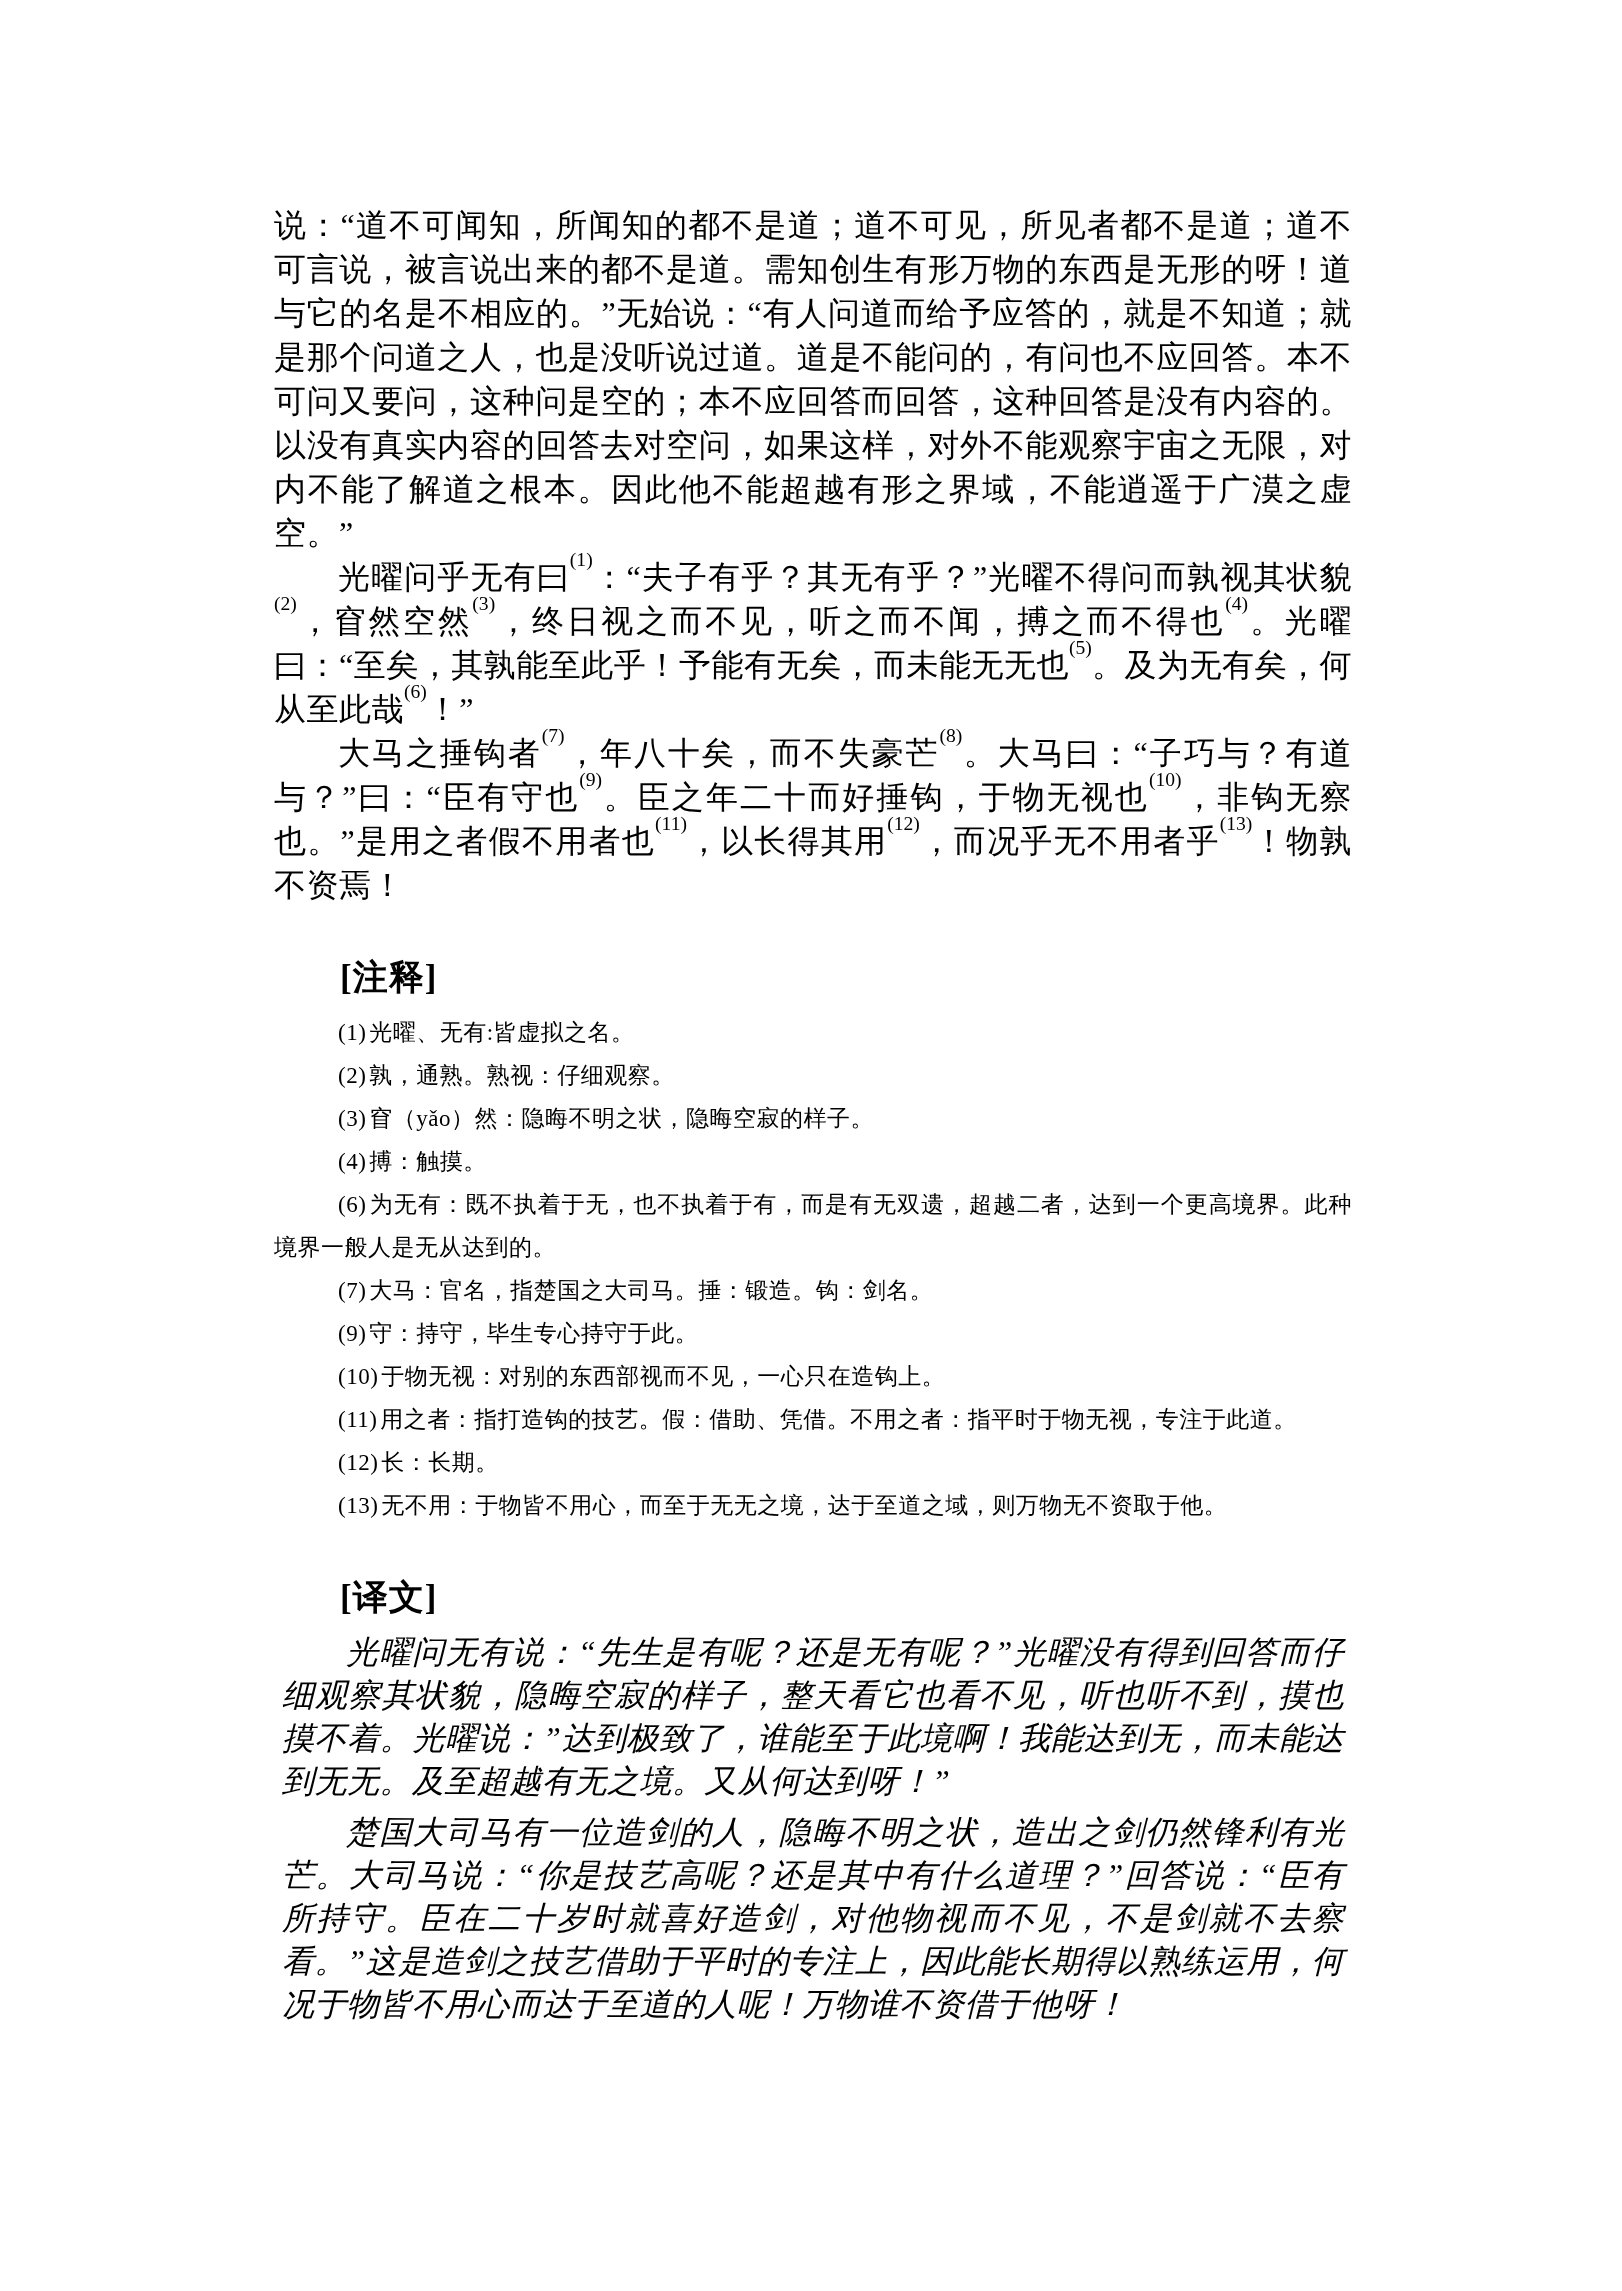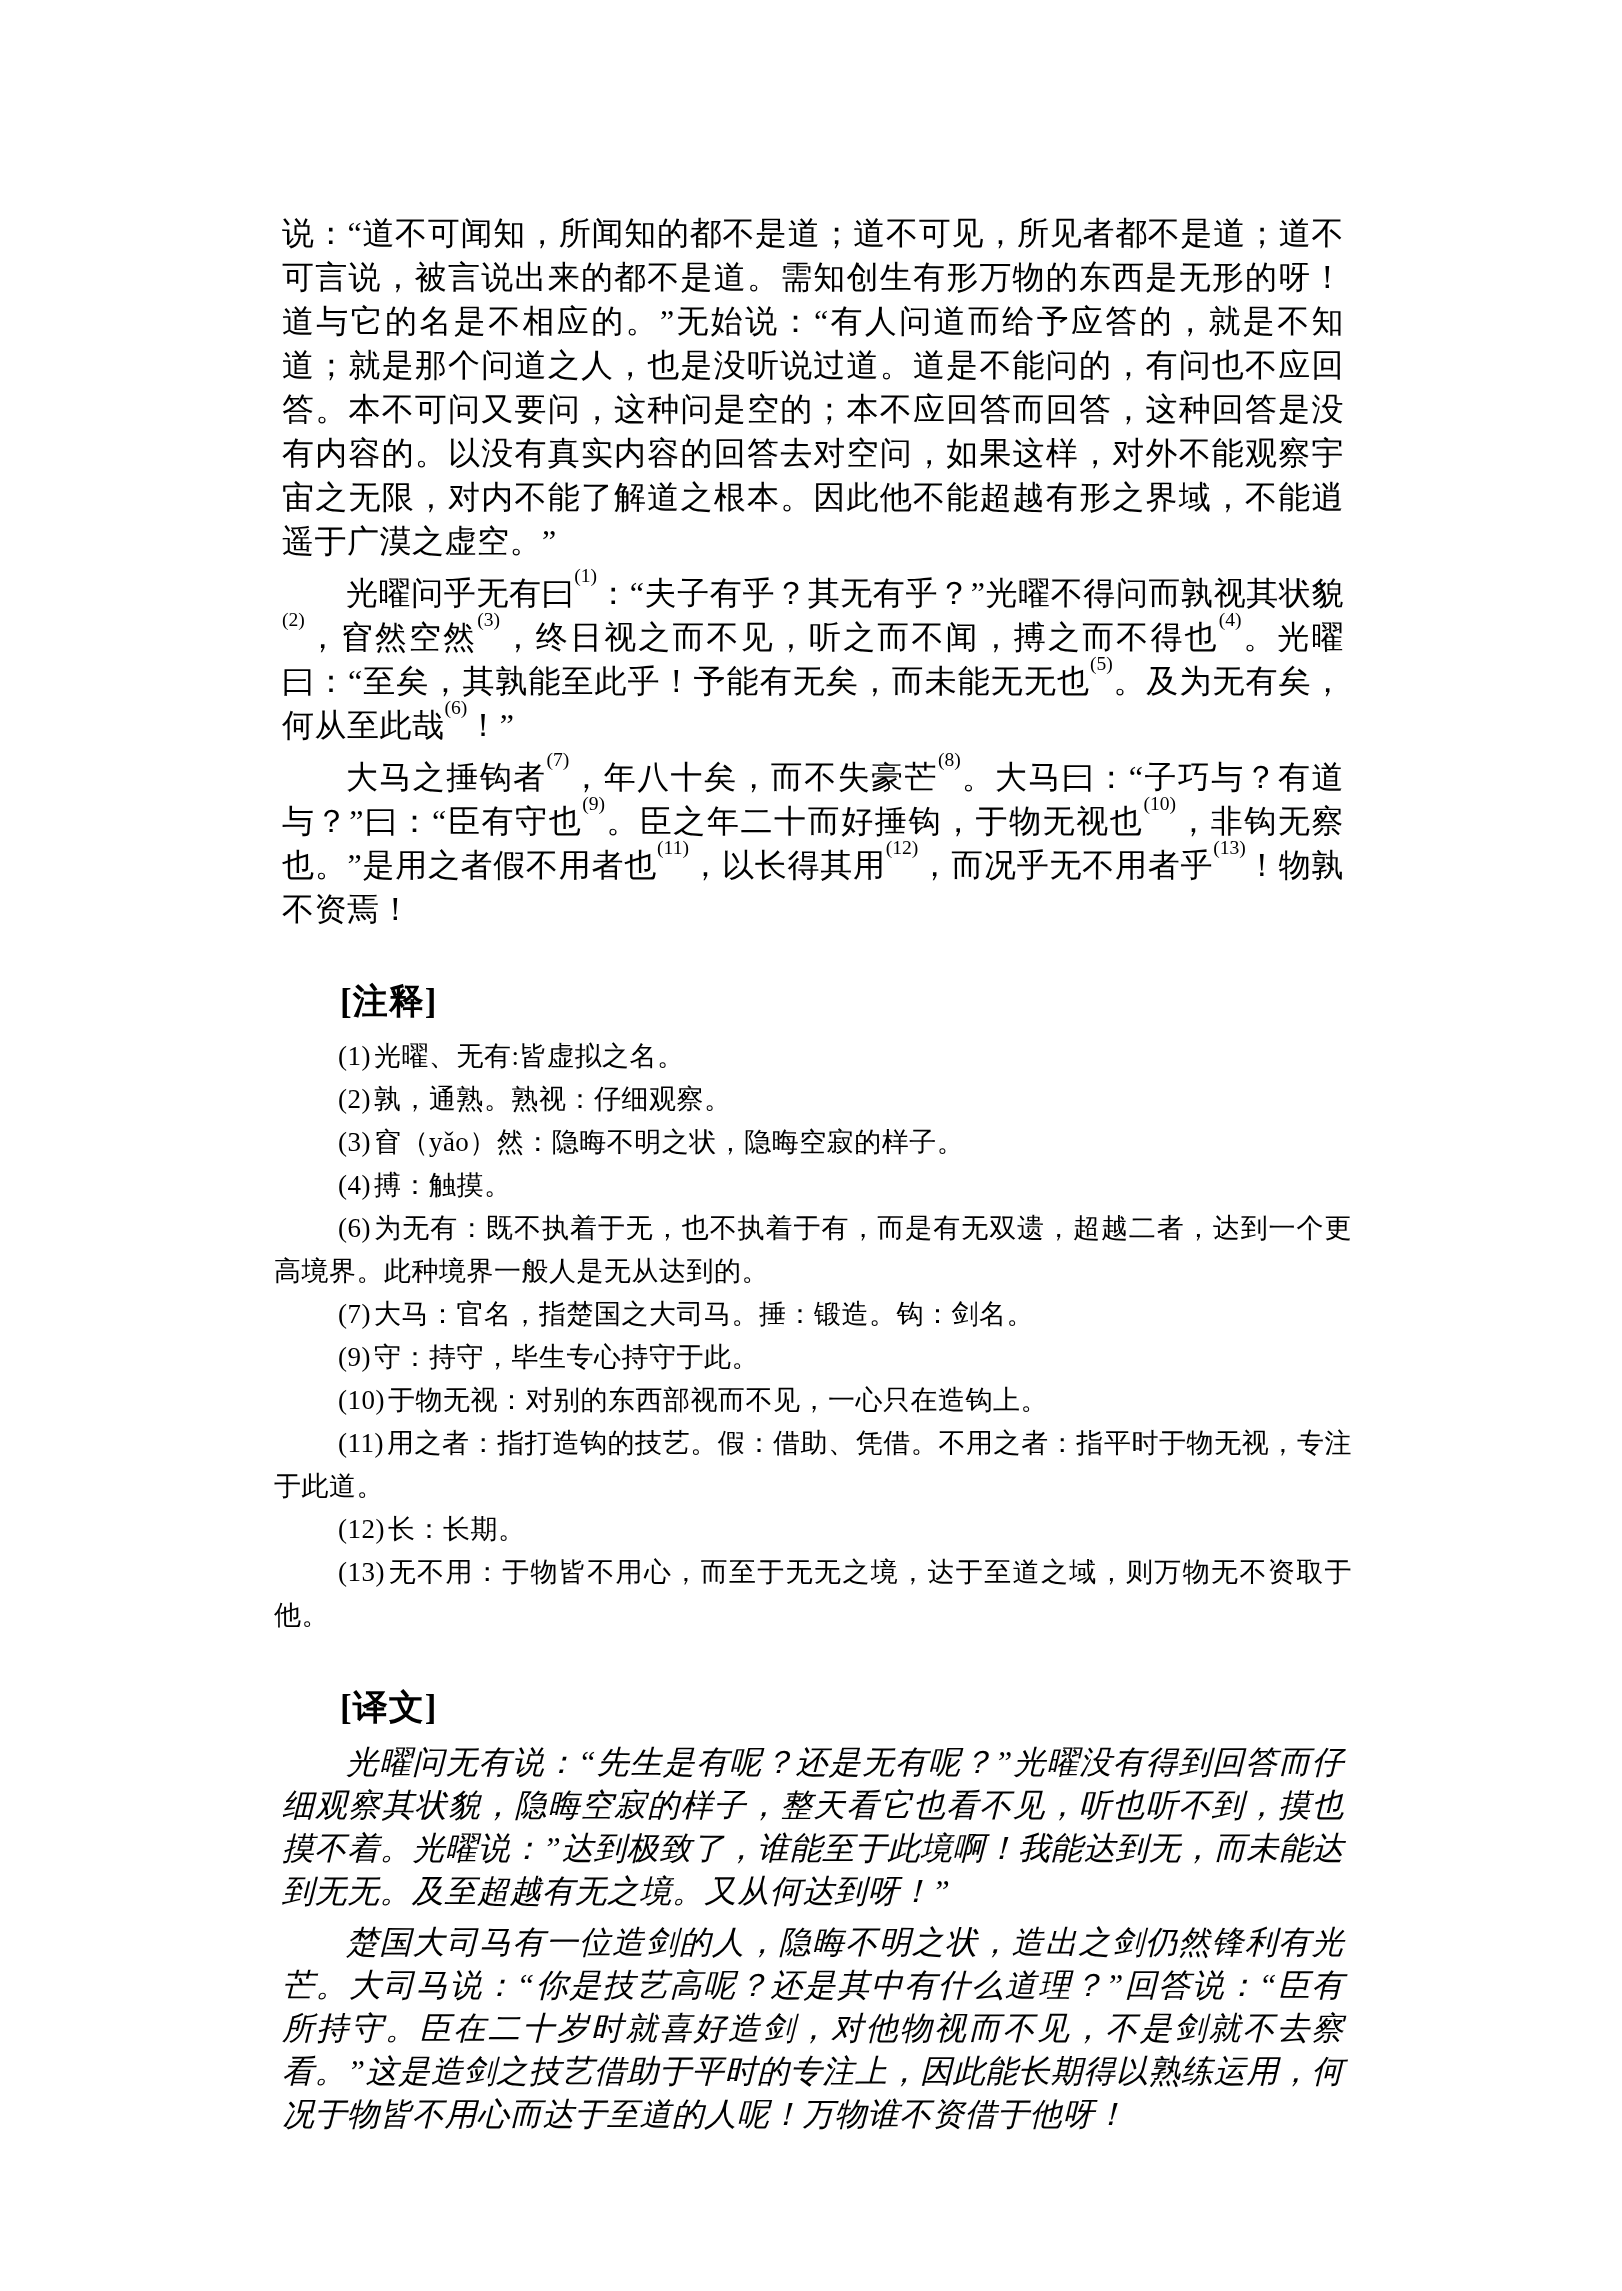--- a/index.html
+++ b/index.html
@@ -9,21 +9,21 @@
     font-family: "Liberation Serif", "DejaVu Serif", serif;
     color: #000000;
   }
   .page { position: relative; width: 1622px; height: 2292px; overflow: hidden; }
   .content { margin-left: 274px; width: 1078px; padding-top: 203px; }
 
   .body-para {
     font-size: 32px;
     line-height: 44px;
     text-align: justify;
-    margin: 8px;
+    margin: 0;
     letter-spacing: 0.5px;
   }
   .indent { text-indent: 2em; }
 
   sup.fnref {
     font-size: 19.6px;
     line-height: 0;
     position: relative;
     top: -0.55em;
     letter-spacing: 0;
@@ -33,21 +33,21 @@
     font-size: 35px;
     font-weight: bold;
     line-height: 47px;
     margin: 47px 0 9.8px 66px;
     letter-spacing: 1px;
     font-family: Liberation Serif, serif;
   }
   .section-title.second { margin-top: 47px; }
 
   .note {
-    font-size: 27px;
+    font-size: 23px;
     line-height: 43px;
     text-align: justify;
     text-indent: 64px;
     margin: 0;
     letter-spacing: 0.5px;
   }
   .note .note-label { margin-right: 2.9px; }
 
   .trans-para {
     font-size: 32px;

